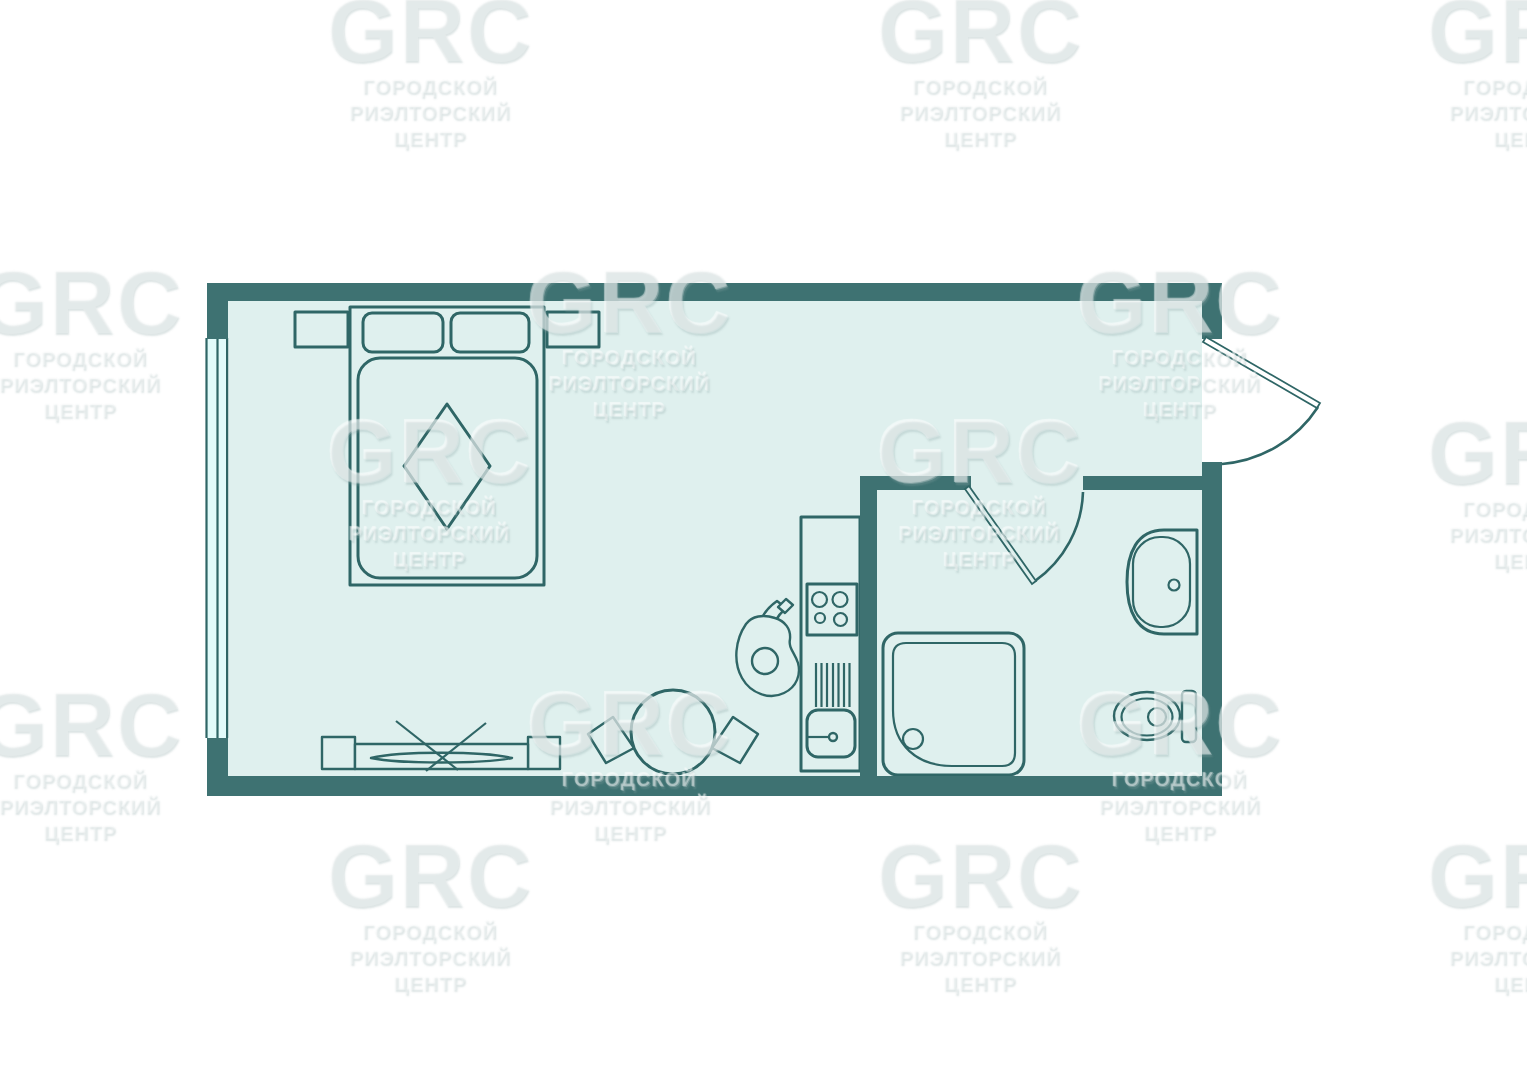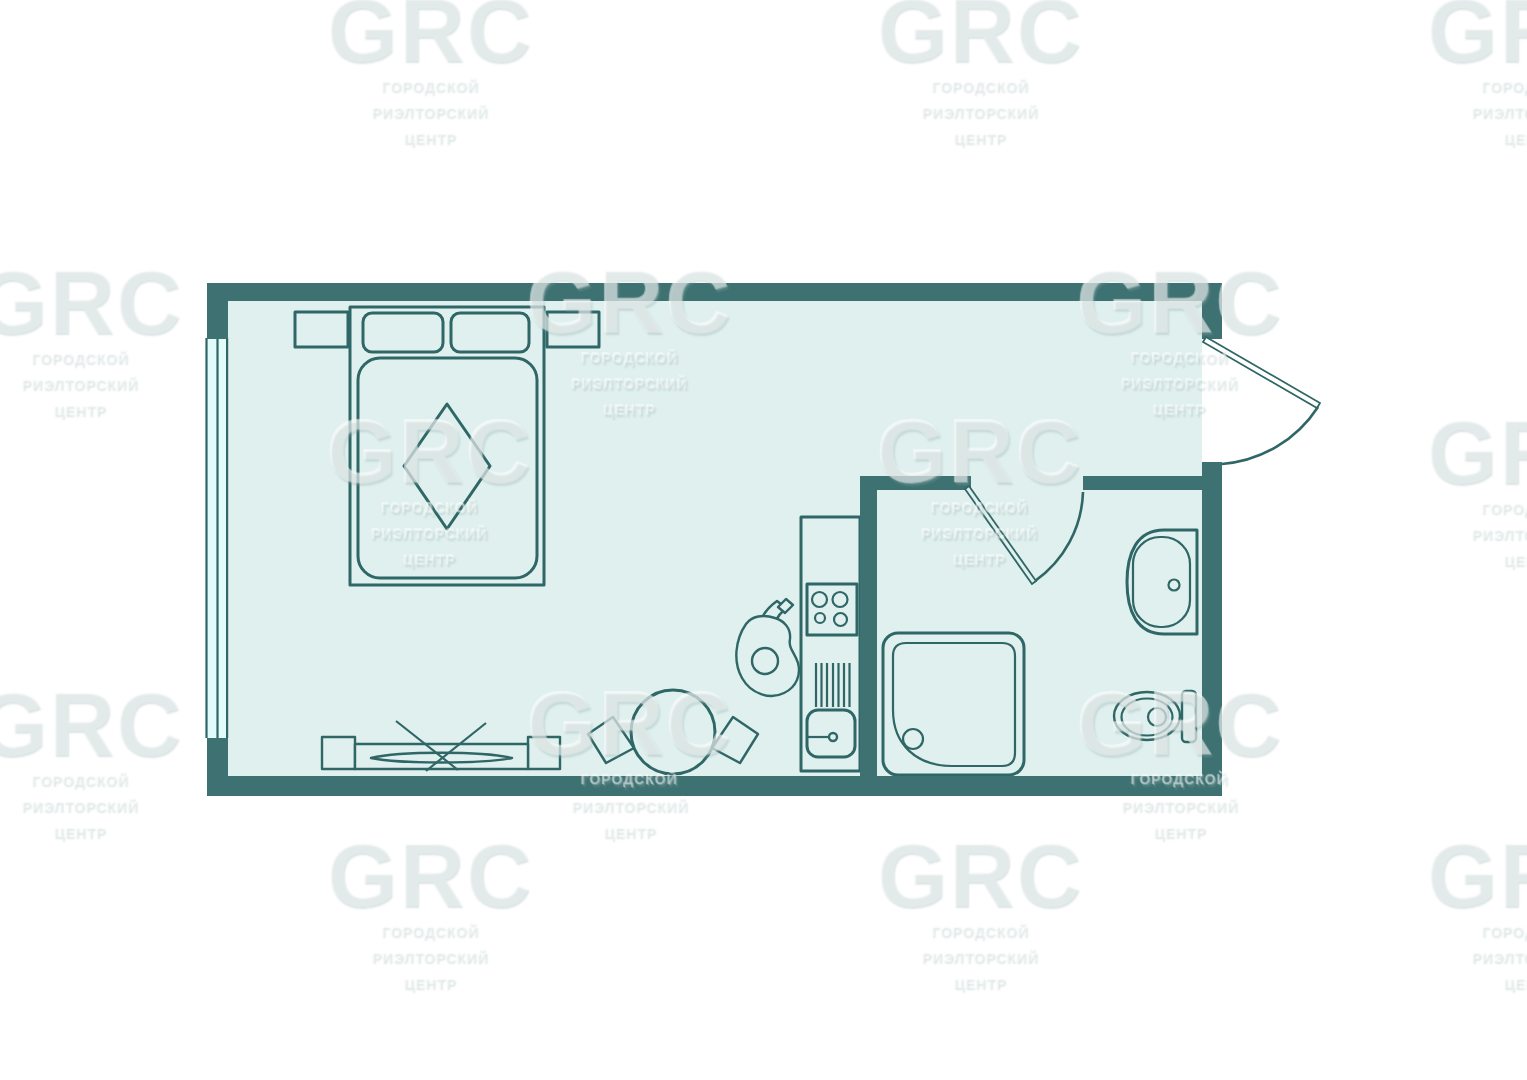--- a/index.html
+++ b/index.html
@@ -25,21 +25,21 @@
 
   
   #wm-layer{position:absolute;inset:0;pointer-events:none;}
   .wm{
     position:absolute;transform:translateX(-50%);
     text-align:center;font-weight:bold;color:var(--wm);
     text-shadow:1px 2px 2px rgba(140,165,165,0.30), -1px -1px 1px rgba(255,255,255,0.55);
     white-space:nowrap;user-select:none;
   }
   .wm-grc{font-size:90px;line-height:86px;letter-spacing:2px;}
-  .wm-line{font-size:14px;line-height:26px;letter-spacing:1px;}
+  .wm-line{font-size:20px;line-height:26px;letter-spacing:1px;}
 </style>
 </head>
 <body style="--bg: #ffffff; --wall: #3e7272; --floor: #dff0ee; --outline: #2f6666; --glass: #e1fbfa; --leaf: #ffffff; --wm: rgba(255,255,255,0.22);">
 
 <div id="stage">
 
   <svg id="plan-svg" width="1527" height="1080" viewBox="0 0 1527 1080" xmlns="http://www.w3.org/2000/svg">
 
     <rect class="floor" x="228" y="301" width="974" height="475"></rect>
 

